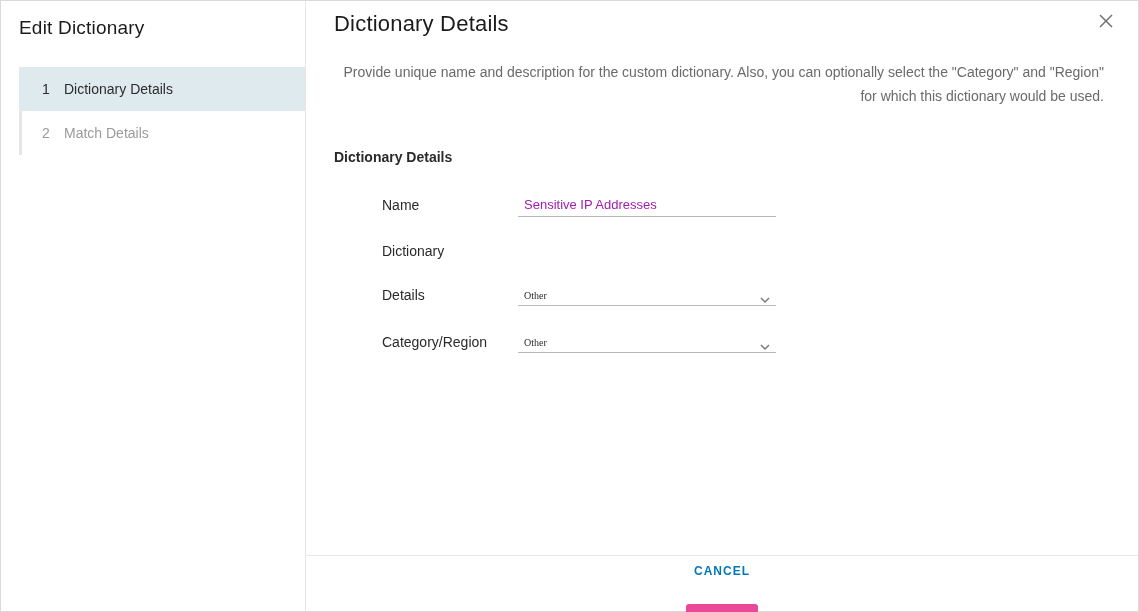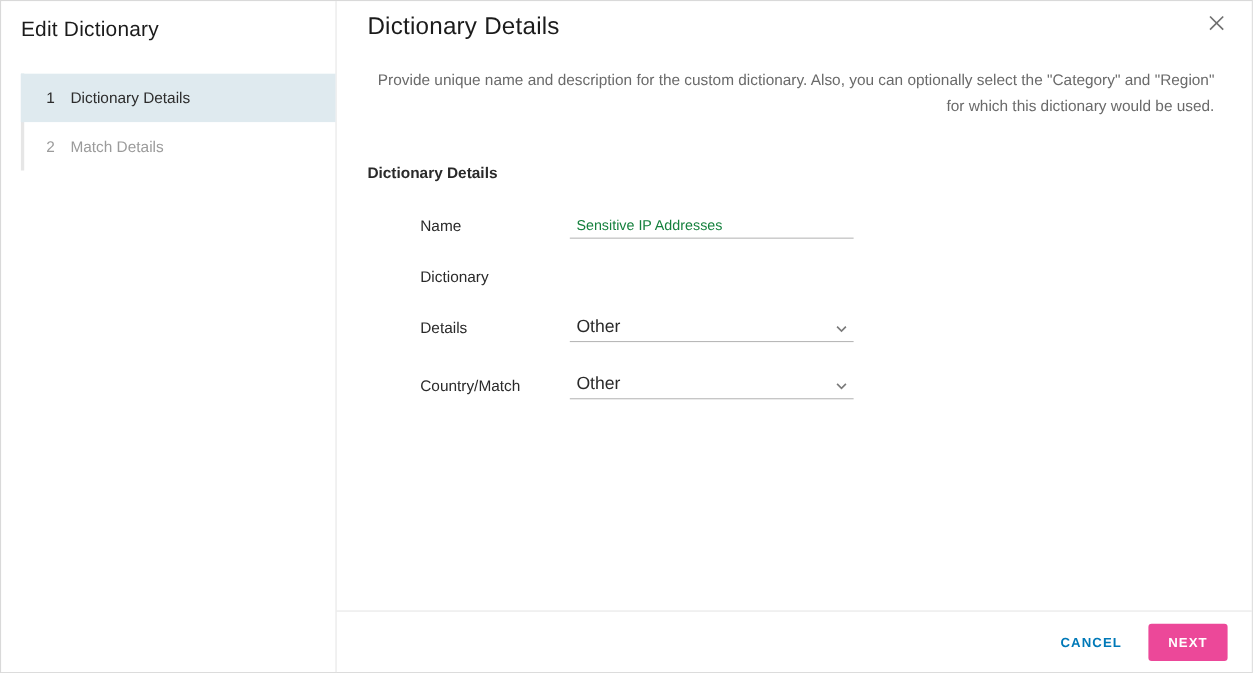--- a/index.html
+++ b/index.html
@@ -124,38 +124,38 @@
   .form-label {
     width: 136px;
     font-size: 14px;
     color: #2a2a2a;
   }
   .text-input {
     width: 258px;
     border: none;
     border-bottom: 1px solid #b8b8b8;
     font-size: 13px;
-    color: #15803d;
+    color: #a21caf;
     padding: 4px 6px 4px 6px;
     background: transparent;
     font-family: inherit;
   }
   .select-wrap {
     position: relative;
     width: 258px;
   }
   .select-input {
     width: 100%;
     border: none;
     border-bottom: 1px solid #b8b8b8;
-    font-size: 16px;
+    font-size: 10px;
     color: #2a2a2a;
     padding: 4px 24px 4px 6px;
     background: transparent;
-    font-family: Liberation Sans, sans-serif;
+    font-family: Liberation Serif, serif;
     appearance: none;
     cursor: pointer;
   }
   .chevron {
     position: absolute;
     right: 6px;
     top: 6px;
     pointer-events: none;
   }
   .chevron svg {
@@ -163,23 +163,24 @@
     height: 10px;
     stroke: #7a7a7a;
     stroke-width: 1.5;
     fill: none;
   }
   .footer {
     height: 56px;
     border-top: 1px solid #e6e6e6;
     display: flex;
     align-items: center;
-    justify-content: flex-end;
+    justify-content: space-between;
     padding: 0 22px;
     gap: 18px;
+    flex-direction: column;
   }
   .btn-cancel {
     background: none;
     border: none;
     color: #0079b8;
     font-size: 12px;
     font-weight: 600;
     letter-spacing: 1px;
     cursor: pointer;
     padding: 8px 6px;
@@ -249,21 +250,21 @@
           </select>
           <span class="chevron">
             <svg viewBox="0 0 10 10">
                 <polyline points="1,3 5,7 9,3"></polyline>
               </svg>
           </span>
         </div>
       </div>
 
       <div class="form-row">
-        <label class="form-label">Country/Match</label>
+        <label class="form-label">Category/Region</label>
         <div class="select-wrap">
           <select class="select-input">
             <option>Other</option>
           </select>
           <span class="chevron">
             <svg viewBox="0 0 10 10">
                 <polyline points="1,3 5,7 9,3"></polyline>
               </svg>
           </span>
         </div>

